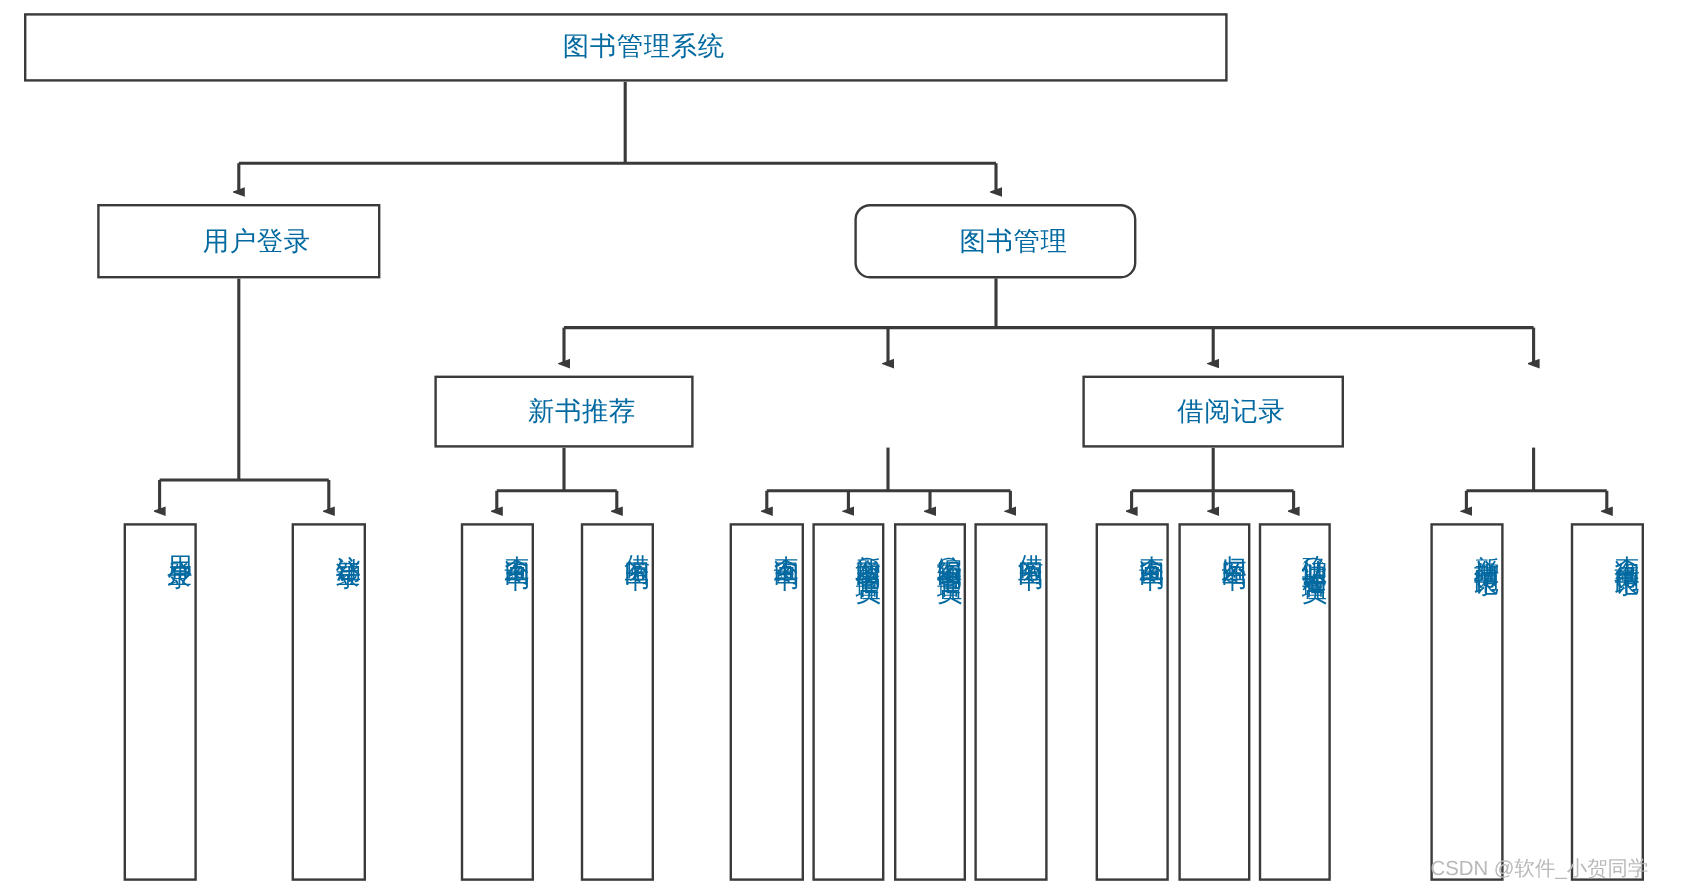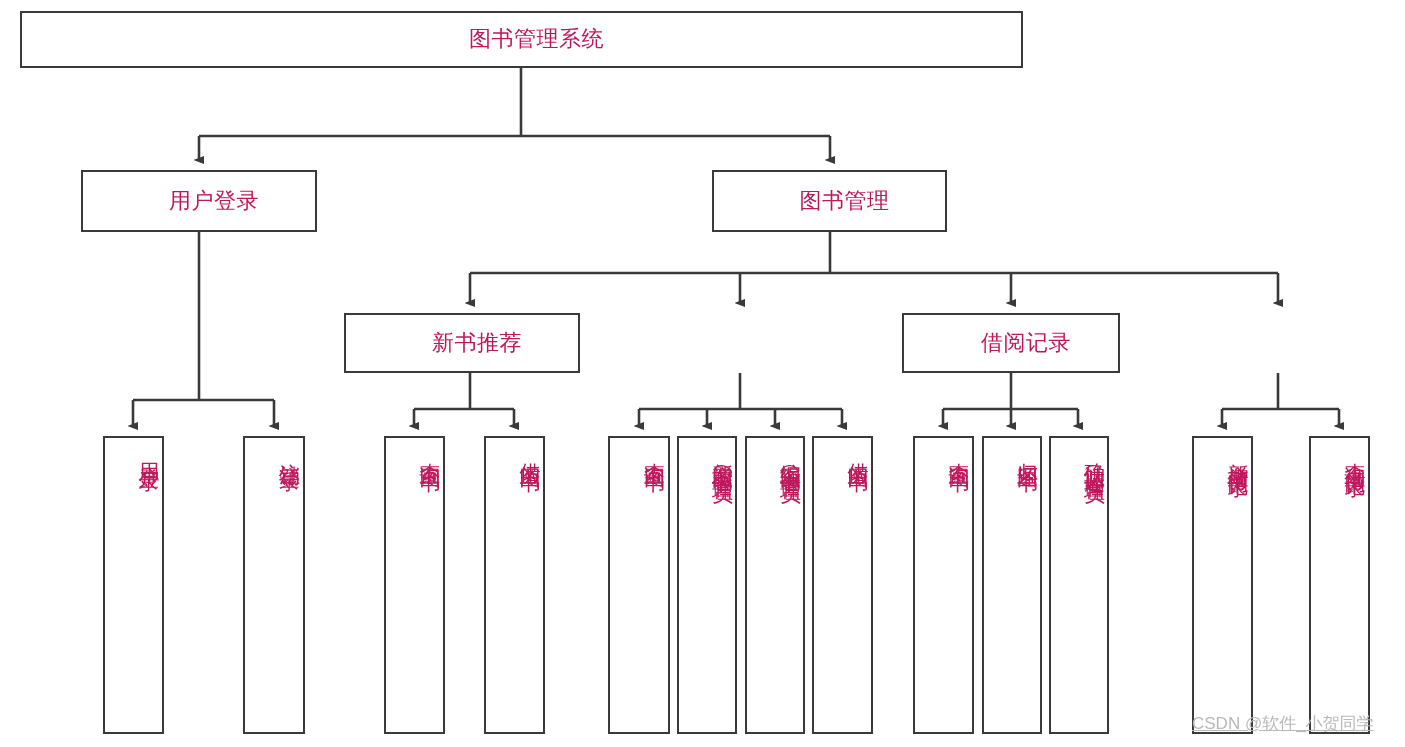--- a/index.html
+++ b/index.html
@@ -14,21 +14,21 @@
   svg#edges{position:absolute;left:0;top:0;width:1405px;height:747px;pointer-events:none;}
 
   .node{
     position:absolute;
     box-sizing:border-box;
     background:#ffffff;
     border:2px solid #3a3a3a;
     display:flex;
     align-items:center;
     justify-content:center;
-    color:#be185d;
+    color:#0369a1;
     z-index:2;
     padding-left:30px;
   }
   .node.h{ font-size:22px; line-height:1.2; letter-spacing:0.5px; }
   .node.leaf{
     font-size:21px;
     line-height:1.18;
     align-items:flex-start;
     justify-content:center;
     padding-top:8px;
@@ -41,21 +41,20 @@
     display:block;
   }
   .watermark{
     position:absolute;
     left:1192px;top:712px;
     font-size:17px;
     color:#b9b9b9;
     white-space:nowrap;
     z-index:5;
     font-family:"Liberation Sans","DejaVu Sans",sans-serif;
-    text-decoration:underline;
   }
 </style>
 </head>
 <body>
 
 <div id="diagram-root">
 
   <svg id="edges" viewBox="0 0 1405 747">
     <defs>
       <marker id="arrow" markerWidth="10" markerHeight="10" refX="4" refY="5" orient="auto" markerUnits="userSpaceOnUse">
@@ -106,25 +105,25 @@
     </g>
   </svg>
 
   <div class="node h" style="left:20px;top:11px;width:1003px;height:57px;">
     <span>图书管理系统</span>
   </div>
 
   <div class="node h" style="left:81px;top:170px;width:236px;height:62px;">
     <span>用户登录</span>
   </div>
-  <div class="node h" style="left:712px;top:170px;width:235px;height:62px;">
+  <div class="node h" style="left:712px;top:170px;width:235px;height:62px;border-radius:13px;">
     <span>图书管理</span>
   </div>
 
-  <div class="node h" style="left:344px;top:313px;width:236px;height:60px;">
+  <div class="node h" style="left:362px;top:313px;width:216px;height:60px;">
     <span>新书推荐</span>
   </div>
   <div class="node h" style="left:902px;top:313px;width:218px;height:60px;">
     <span>借阅记录</span>
   </div>
 
   <div class="node leaf" style="left:103px;top:436px;width:61px;height:298px;">
     <span class="vtext">用户登录</span>
   </div>
   <div class="node leaf" style="left:243px;top:436px;width:62px;height:298px;">

